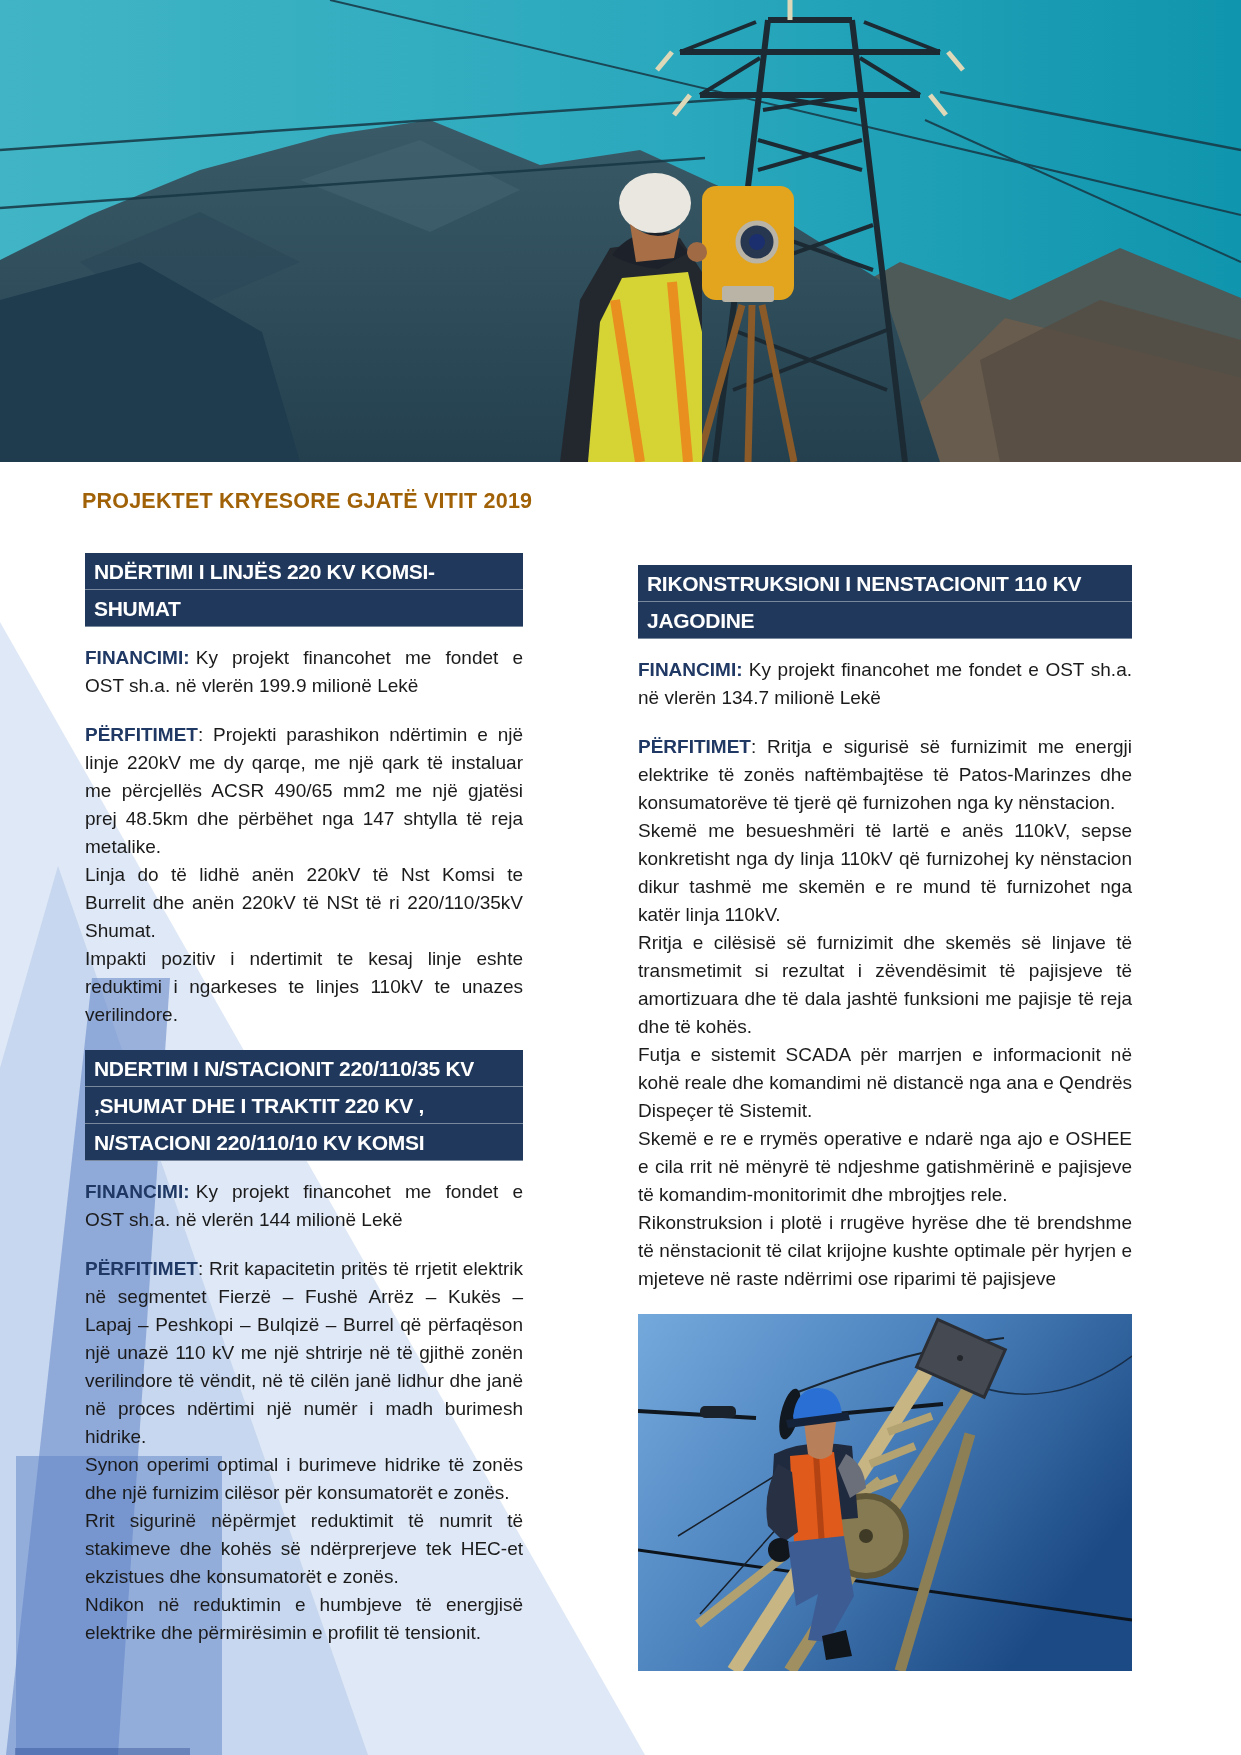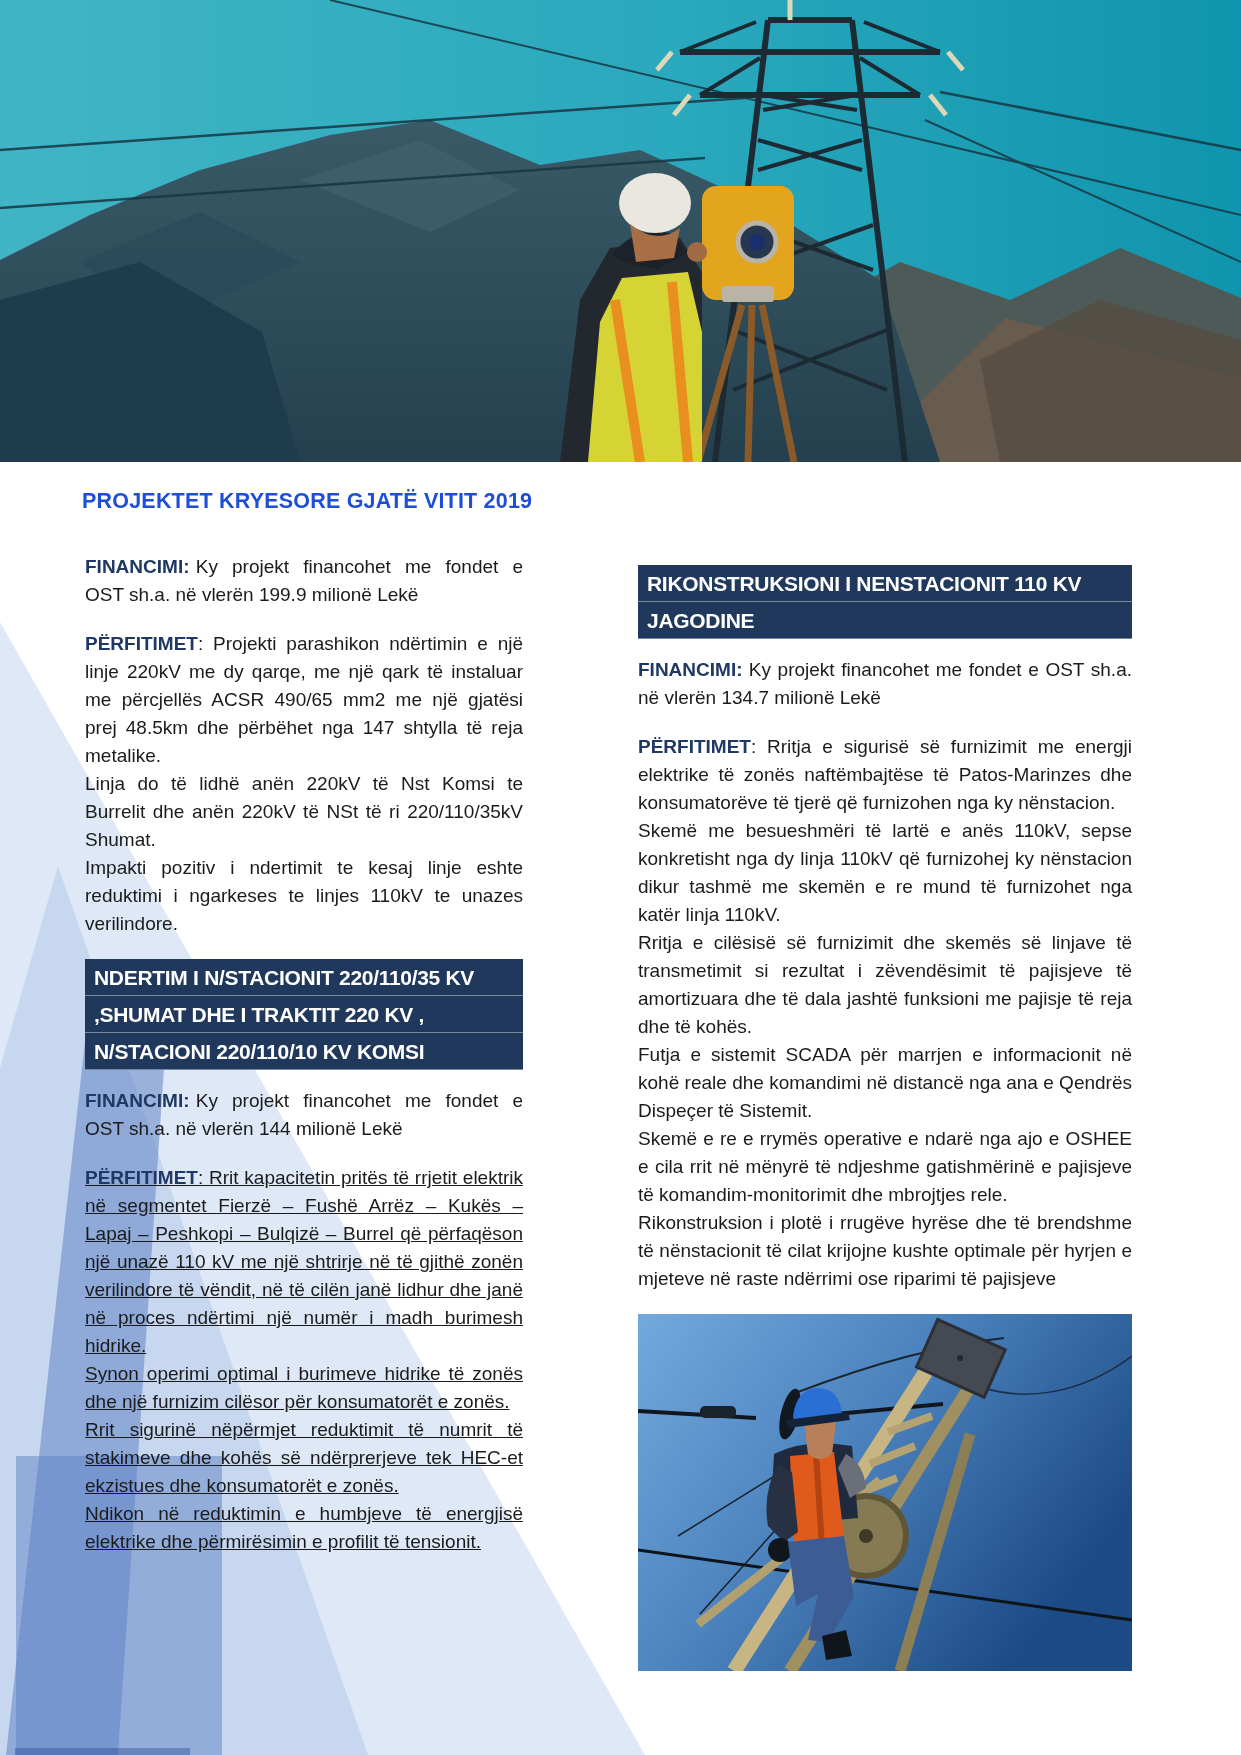--- a/index.html
+++ b/index.html
@@ -16,21 +16,21 @@
   .deco-2{clip-path:polygon(58px 866px,368px 1755px,0px 1755px,0px 1068px);background:rgba(175,197,232,.50);}
   .deco-3{clip-path:polygon(92px 978px,170px 978px,118px 1755px,6px 1755px);background:rgba(96,132,199,.55);}
   .deco-4{clip-path:polygon(16px 1456px,222px 1456px,222px 1755px,16px 1755px);background:rgba(96,132,199,.50);}
   .deco-5{clip-path:polygon(15px 1748px,190px 1748px,190px 1755px,15px 1755px);background:rgba(40,70,140,.40);}
   
   .banner{position:absolute;left:0;top:0;width:1241px;height:462px;z-index:1;display:block;}
   
   .page-title{
     position:absolute;left:82px;top:489px;z-index:2;margin:0;
     font-size:21.5px;font-weight:700;letter-spacing:.2px;
-    color:#1d4ed8;white-space:nowrap;
+    color:#a16207;white-space:nowrap;
   }
   
   .col{position:absolute;z-index:2;}
   .col-left{left:85px;top:553px;width:438px;}
   .col-right{left:638px;top:565px;width:494px;}
   .block-heading{
     margin:0;
     background-color:#20385c;
     background-image:repeating-linear-gradient(to bottom,#20385c 0 36px,rgba(255,255,255,.40) 36px 37px);
     color:#ffffff;
@@ -38,21 +38,21 @@
     line-height:37px;
     padding:0 4px 0 9px;
   }
   .block-heading + .para{margin-top:17px;}
   .h-gap{margin-top:16px;margin-bottom:10px;}
   .para{
     margin:0 0 21px 0;
     font-size:19px;line-height:28px;color:#1b1b1b;
     text-align:justify;
   }
-  .para:last-child{margin-bottom:0;text-decoration:underline;}
+  .para:last-child{margin-bottom:0;}
   .label{font-weight:700;color:#1f3864;}
   .financimi .label{margin-right:.33em;}
   .prelined{white-space:pre-line;}
   
   .photo{display:block;margin-top:12px;width:494px;height:357px;}
 </style>
 </head>
 <body>
 
 <div class="page">
@@ -112,20 +112,21 @@
       <circle cx="757" cy="242" r="8" fill="#1b2f6e"></circle>
       <rect x="722" y="286" width="52" height="16" rx="3" fill="#b9b4a6"></rect>
       <circle cx="697" cy="252" r="10" fill="#a06a45"></circle>
     </g>
   </svg>
 
   <h1 class="page-title">PROJEKTET KRYESORE GJATË VITIT 2019</h1>
 
   <div class="col col-left">
 
+    <h2 class="block-heading">NDËRTIMI I LINJËS 220 KV KOMSI-SHUMAT</h2>
 
     <p class="para financimi"><span class="label">FINANCIMI:</span><span>Ky projekt financohet me fondet e OST sh.a. në vlerën 199.9 milionë Lekë</span></p>
 
     <p class="para perfitimet"><span class="label">PËRFITIMET</span><span class="prelined">: Projekti parashikon ndërtimin e një linje 220kV me dy qarqe, me një qark të instaluar me përcjellës ACSR 490/65 mm2 me një gjatësi prej 48.5km dhe përbëhet nga 147 shtylla të reja metalike.
 Linja do të lidhë anën 220kV të Nst Komsi te Burrelit dhe anën 220kV të NSt të ri 220/110/35kV Shumat.
 Impakti pozitiv i ndertimit te kesaj linje eshte reduktimi i ngarkeses te linjes 110kV te unazes verilindore.</span></p>
 
     <h2 class="block-heading h-gap">NDERTIM I N/STACIONIT 220/110/35 KV ,SHUMAT DHE I TRAKTIT 220 KV , N/STACIONI 220/110/10 KV KOMSI</h2>
 
     <p class="para financimi"><span class="label">FINANCIMI:</span><span>Ky projekt financohet me fondet e OST sh.a. në vlerën 144 milionë Lekë</span></p>

